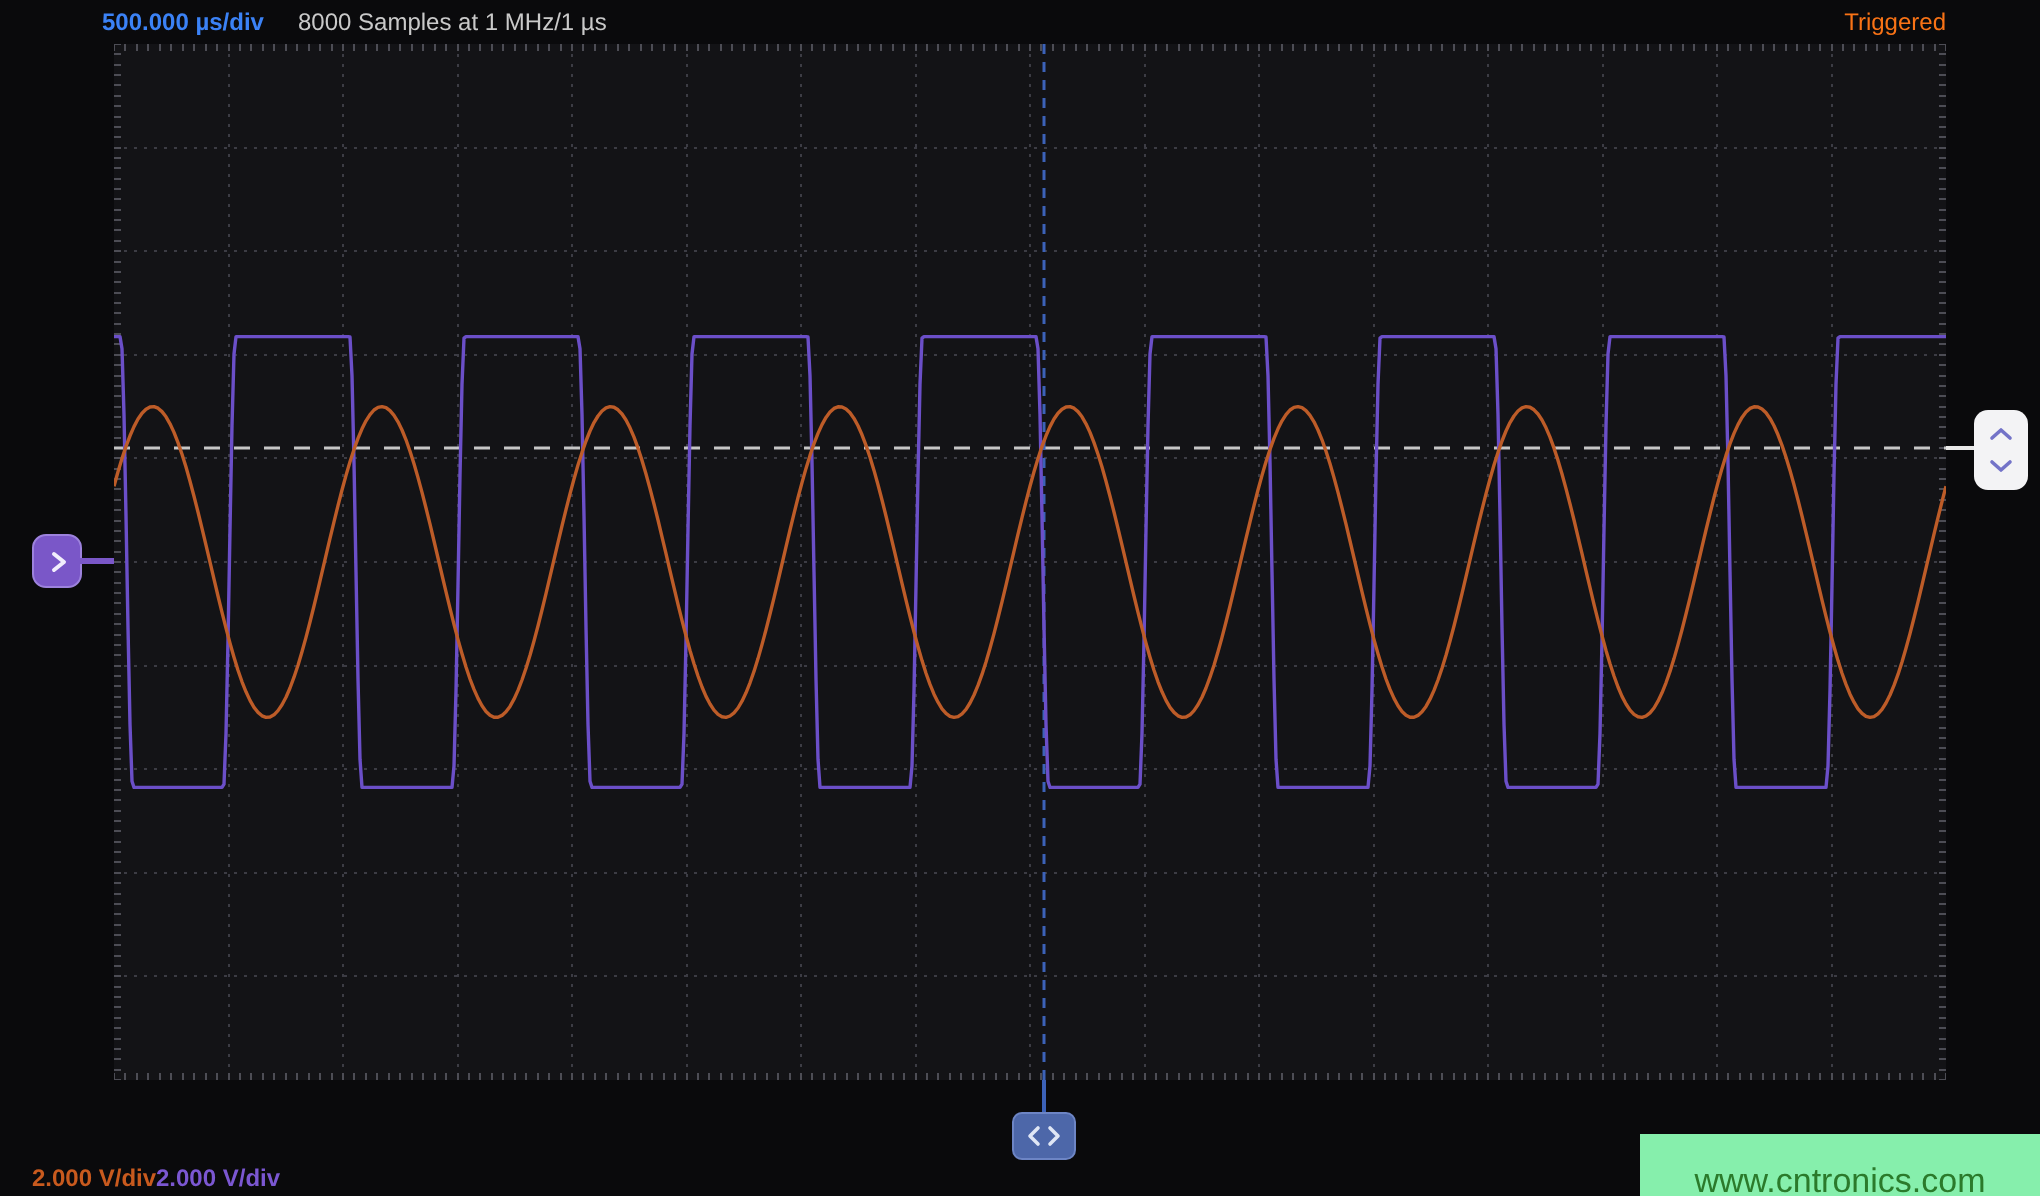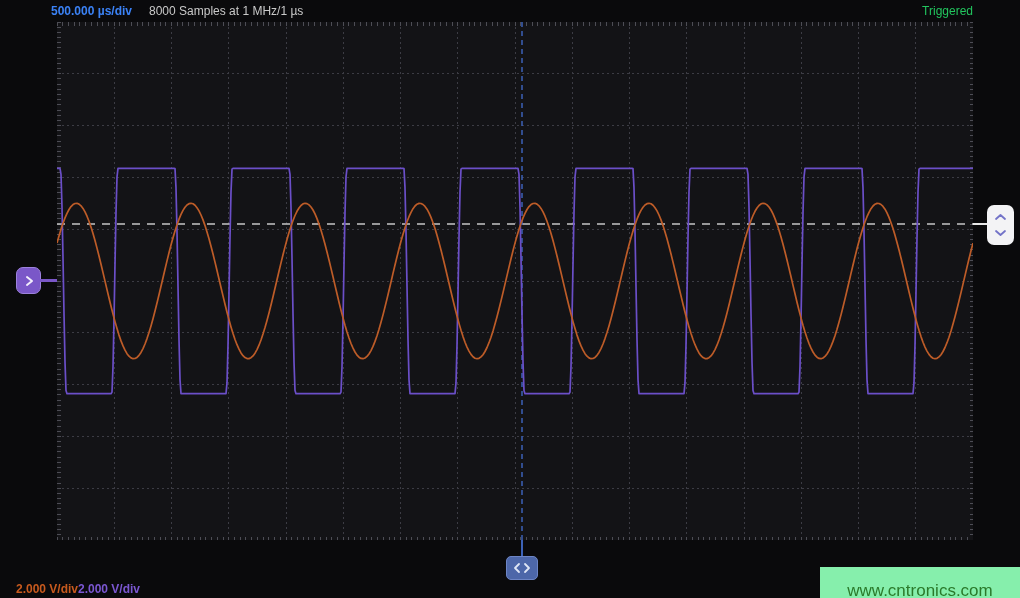--- a/index.html
+++ b/index.html
@@ -5,21 +5,21 @@
   * { margin:0; padding:0; box-sizing:border-box; }
   html,body { background:#000; }
   .app {
     position:relative; width:1020px; height:598px;
     background:#0a0a0c; overflow:hidden;
     font-family:"Liberation Sans", sans-serif;
   }
   
   .timebase { position:absolute; left:51px; top:4px; font-size:12px; font-weight:bold; color:#3b82f6; }
   .samples  { position:absolute; left:149px; top:4px; font-size:12px; color:#c9c9c9; }
-  .trig-status { position:absolute; right:47px; top:4px; font-size:12px; color:#22c55e; }
+  .trig-status { position:absolute; right:47px; top:4px; font-size:12px; color:#f97316; }
   
   .plot {
     position:absolute; left:57px; top:22px; width:916px; height:518px;
     background:#131316;
   }
   .plot svg { display:block; }
   .grid { stroke:#3c3c44; stroke-width:1; stroke-dasharray:1.5 3.5; shape-rendering:crispEdges; }
   .tick { stroke:#4d4d55; stroke-width:1; shape-rendering:crispEdges; }
   
   .ch2-marker {

